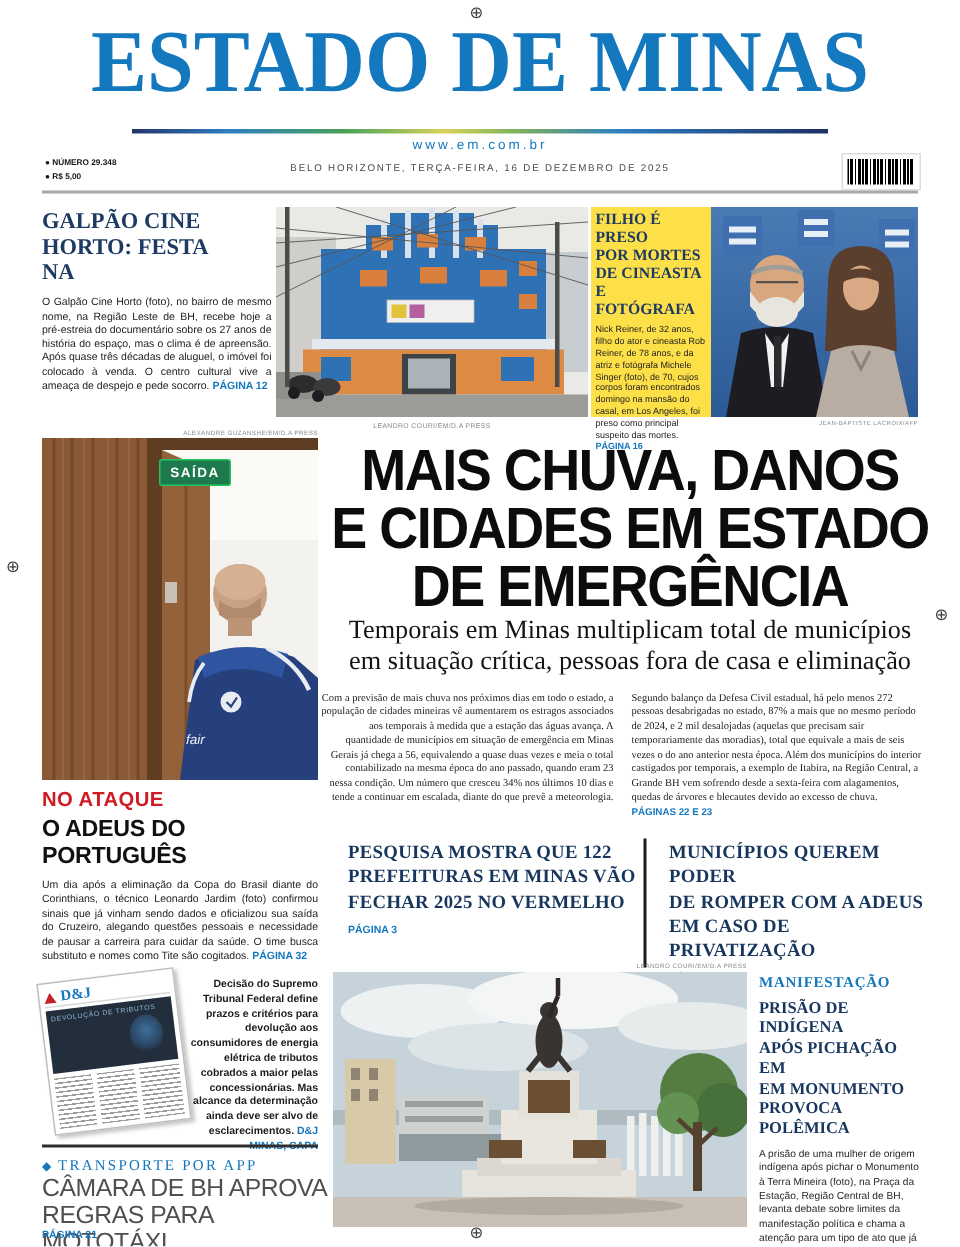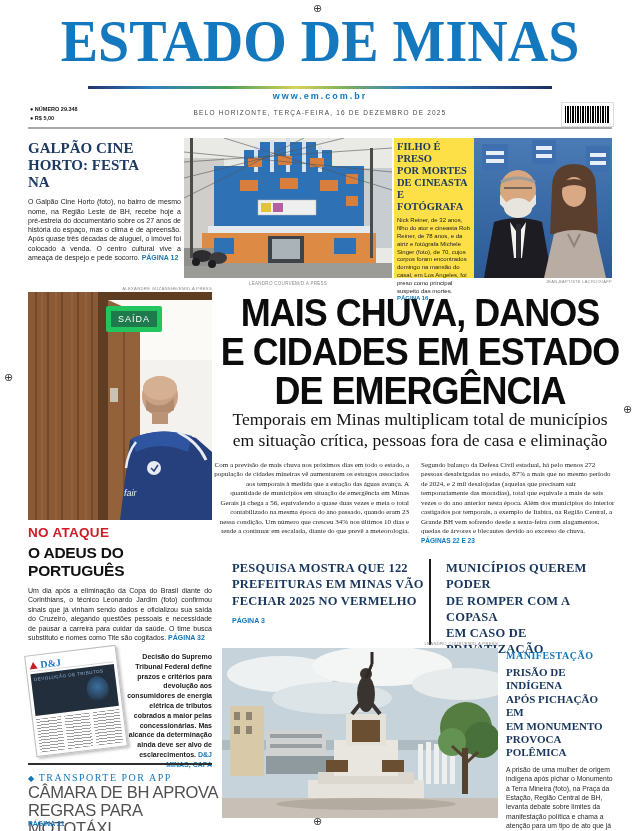--- a/index.html
+++ b/index.html
@@ -8,21 +8,21 @@
   .abs{position:absolute;}
   .regmark{position:absolute;font-size:11px;color:#3c3c3c;font-family:"DejaVu Sans",sans-serif;}
 
   
   .masthead-title{top:10px;left:0;width:640px;text-align:center;font-family:"Liberation Serif",serif;
     font-weight:700;font-size:56px;letter-spacing:0px;color:#1478be;line-height:1.1;
     transform:scaleY(1.05);transform-origin:top;}
   .gradbar{top:86px;left:88px;width:464px;height:3px;
     background:linear-gradient(90deg,#24356d 0%,#2f7fc1 14%,#47a05a 30%,#d9d25a 45%,#7fb25a 55%,#2f7fc1 70%,#1d2f63 100%);}
   .website{top:91px;left:0;width:640px;text-align:center;font-family:"Liberation Sans",sans-serif;
-    font-weight:700;font-size:9px;letter-spacing:2px;color:#1478be;}
+    font-weight:400;font-size:9px;letter-spacing:2px;color:#1478be;}
   .info-left{top:105px;left:30px;font-family:"Liberation Sans",sans-serif;font-weight:700;
     font-size:5.5px;color:#151515;line-height:1.6;}
   .dateline{top:109px;left:0;width:640px;text-align:center;font-family:"Liberation Sans",sans-serif;
     font-size:6.5px;letter-spacing:1.2px;color:#4a4a4a;}
   .barcode-box{top:102px;left:561px;width:51px;height:23px;background:#fff;border:1px solid #ddd;
     display:flex;align-items:center;justify-content:center;}
   .barcode{width:45px;height:17px;
     background:repeating-linear-gradient(90deg,#000 0 1px,#fff 1px 2px,#000 2px 4px,#fff 4px 5px);}
   .toprule{top:127px;left:28px;width:584px;height:2px;background:#a9a9a9;}
 
@@ -59,22 +59,22 @@
   .main-cols{top:461px;left:214px;width:402px;display:flex;gap:12px;}
   .main-cols .col{width:195px;font-family:"Liberation Serif",serif;font-size:7px;line-height:1.35;color:#1c1c1c;}
   .col-r{text-align:right;}
   .col-l{text-align:left;}
   .main-cols .pref{font-size:6.5px;}
 
   
   .jardim-credit{top:286px;left:28px;width:184px;text-align:right;font-size:4.2px;}
   .jardim-photo{top:292px;left:28px;width:184px;height:228px;overflow:hidden;}
   .exit-sign{position:absolute;left:78px;top:14px;width:46px;height:16px;background:#1e7a4c;
-    border:5px solid #22c55e;border-radius:2px;color:#fff;font-family:"Liberation Sans",sans-serif;
-    font-weight:400;font-size:9px;letter-spacing:1px;display:flex;align-items:center;justify-content:center;}
+    border:1px solid #22c55e;border-radius:2px;color:#fff;font-family:"Liberation Sans",sans-serif;
+    font-weight:700;font-size:9px;letter-spacing:1px;display:flex;align-items:center;justify-content:center;}
   .shirt-text{position:absolute;left:96px;top:196px;color:#eef2f6;font-style:italic;
     font-family:"Liberation Sans",sans-serif;font-size:9px;}
   .noataque{top:525px;left:28px;width:184px;}
   .noataque .kicker{font-family:"Liberation Sans",sans-serif;font-weight:800;font-size:13.5px;
     color:#cf1b24;letter-spacing:0.3px;}
   .noataque .hl{font-family:"Liberation Sans",sans-serif;font-weight:800;font-size:15.5px;
     color:#101010;margin-top:4px;letter-spacing:-0.2px;}
   .noataque p{margin:6px 0 0;font-size:7px;line-height:1.35;text-align:justify;}
   .noataque .pref{font-size:7px;}
 
@@ -331,21 +331,21 @@
       <div>PESQUISA MOSTRA QUE 122</div>
       <div>PREFEITURAS EM MINAS VÃO</div>
       <div>FECHAR 2025 NO VERMELHO</div>
     </div>
     <span class="pref">PÁGINA 3</span>
   </div>
   <div class="abs middivider"></div>
   <div class="abs midbox2">
     <div class="hl">
       <div>MUNICÍPIOS QUEREM PODER</div>
-      <div>DE ROMPER COM A COPASA</div>
+      <div>DE ROMPER COM A ADEUS</div>
       <div>EM CASO DE PRIVATIZAÇÃO</div>
     </div>
     <span class="pref">PÁGINA 4</span>
   </div>
 
   <div class="abs dj-thumb">
     <div class="dj-head">
       <div class="dj-tri"></div>
       <div class="dj-logo">D&amp;J</div>
     </div>

